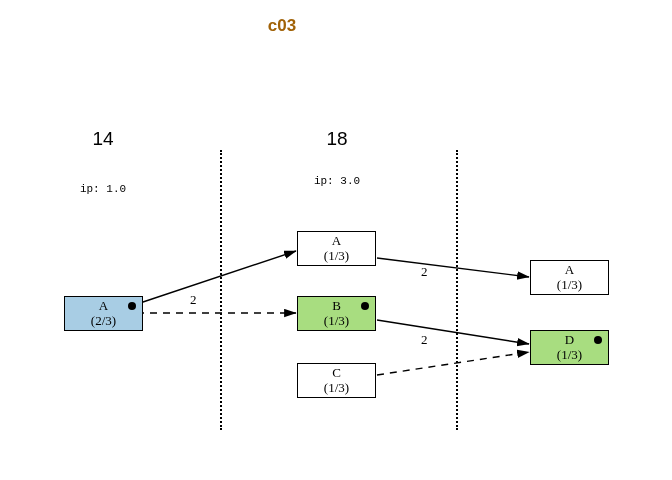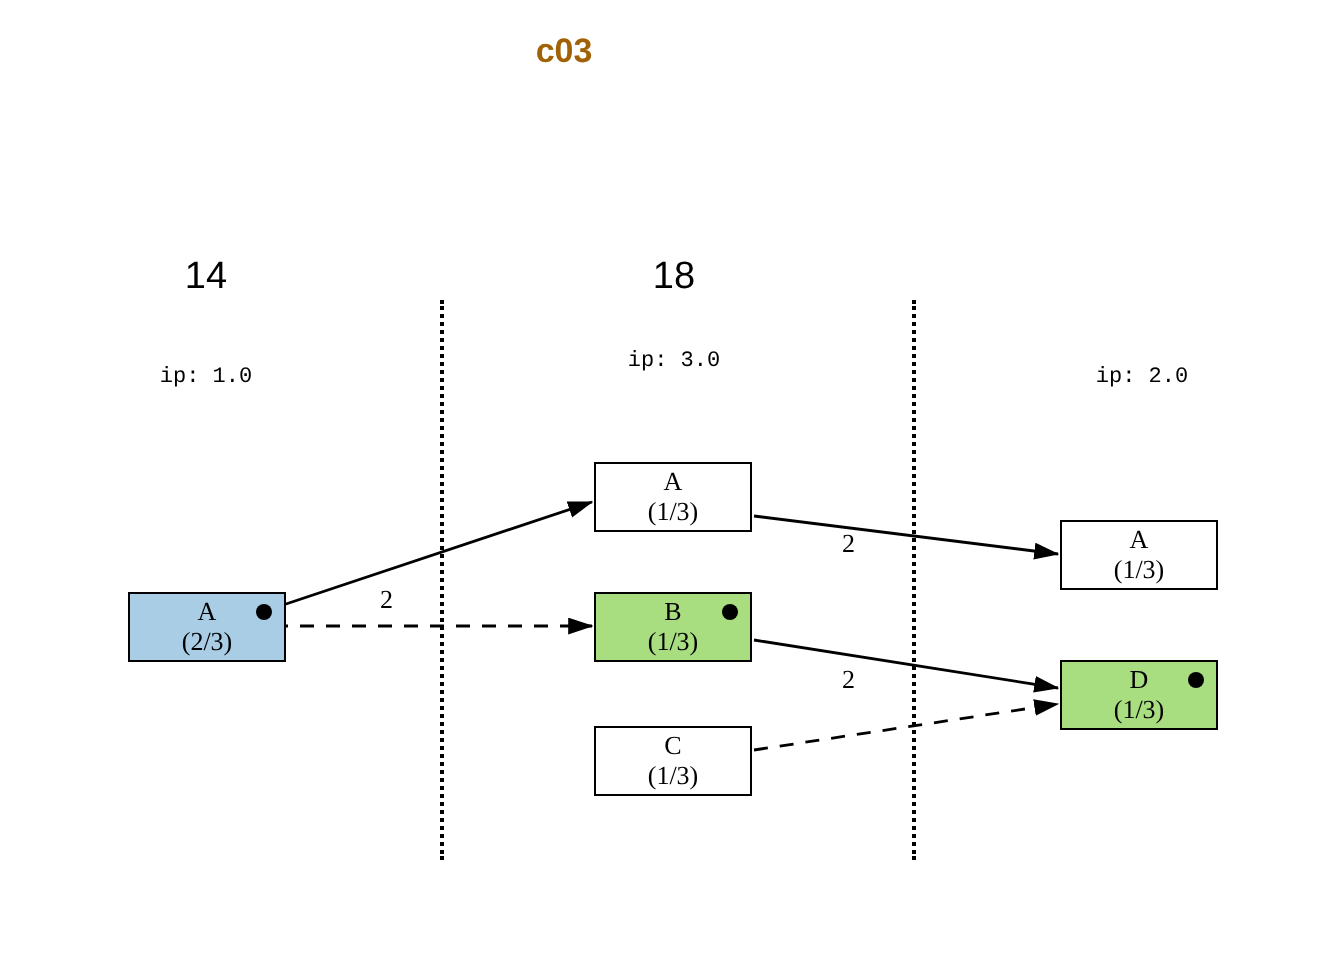--- a/index.html
+++ b/index.html
@@ -92,21 +92,20 @@
 
 <div id="canvas">
 
   <div id="title">c03</div>
 
   <div class="col-header" style="left:43px;  top:128px;">14</div>
   <div class="col-header" style="left:277px; top:128px;">18</div>
 
   <div class="col-ip" style="left:43px;  top:183px;">ip: 1.0</div>
   <div class="col-ip" style="left:277px; top:175px;">ip: 3.0</div>
-  <div class="col-ip" style="left:511px; top:183px;">ip: 2.0</div>
 
   <div class="separator" style="left:220px; top:150px; height:280px;"></div>
   <div class="separator" style="left:456px; top:150px; height:280px;"></div>
 
   <svg id="edges">
     <defs>
       <marker id="arrow" markerWidth="9" markerHeight="9" refX="8.5" refY="3" orient="auto" markerUnits="strokeWidth">
         <path d="M0,0 L9,3 L0,6 z" fill="#000000"></path>
       </marker>
     </defs>

